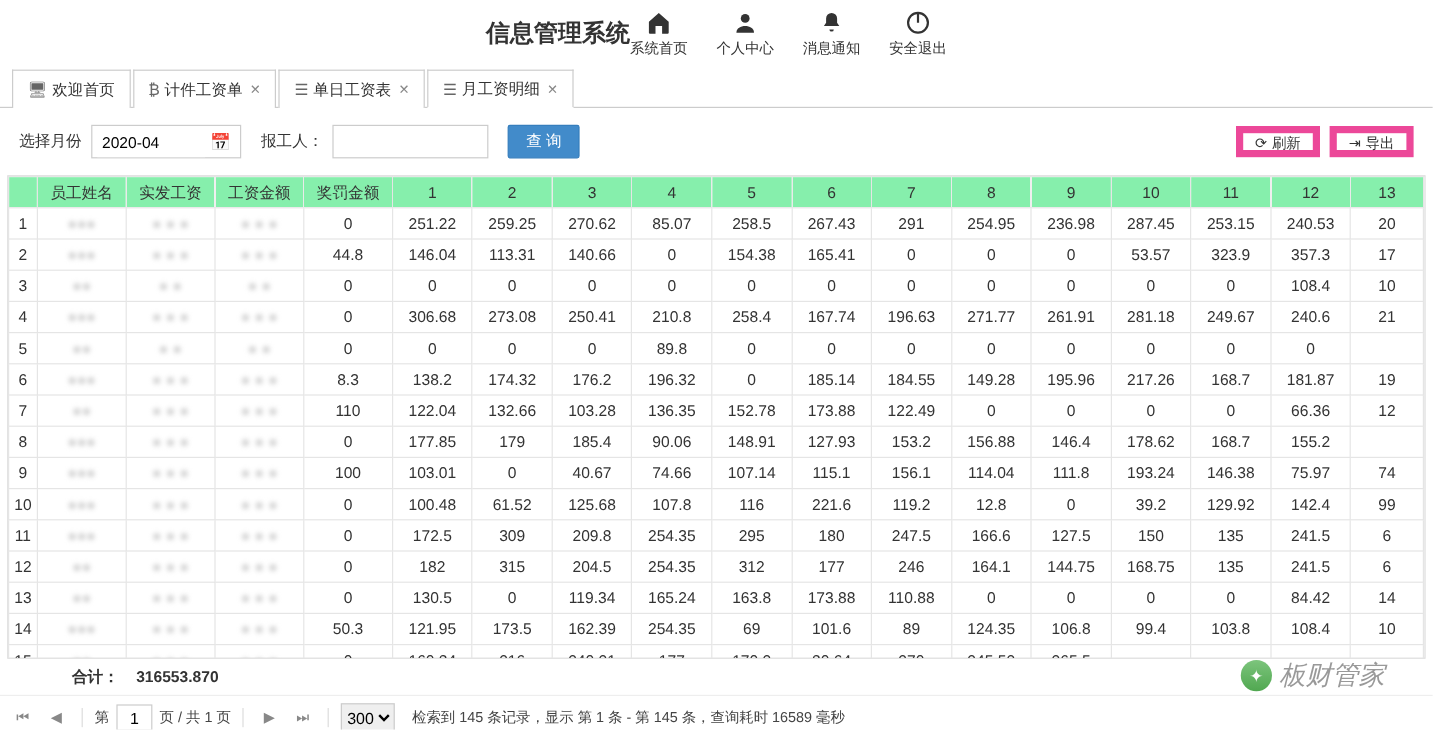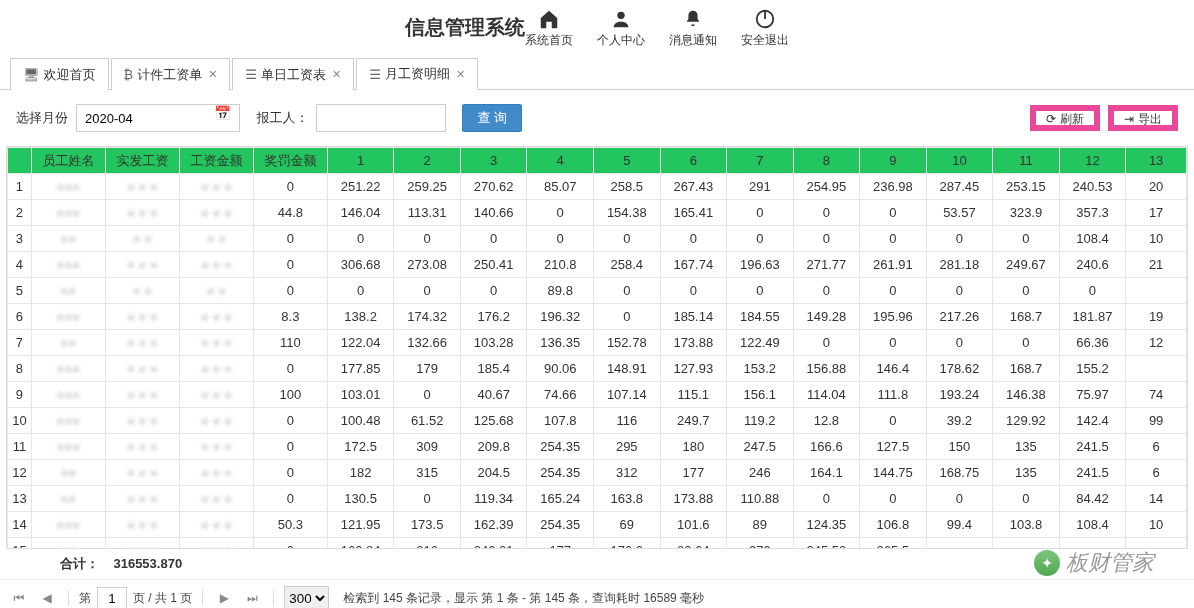--- a/index.html
+++ b/index.html
@@ -10,32 +10,32 @@
 .nav-item { display: flex; flex-direction: column; align-items: center; gap: 2px; cursor: pointer; color: #333; }
 .nav-item svg { width: 22px; height: 22px; }
 .nav-item span { font-size: 12px; }
 .tabs { display: flex; border-bottom: 1px solid #ccc; margin-top: 8px; padding-left: 10px; }
 .tab { display: flex; align-items: center; gap: 4px; padding: 6px 12px; border: 1px solid #ccc; border-bottom: none; margin-right: 2px; background: #fff; cursor: pointer; font-size: 13px; position: relative; top: 1px; }
 .tab.active { background: #fff; border-bottom: 1px solid #fff; font-weight: 500; }
 .tab .close { color: #888; font-size: 11px; margin-left: 2px; }
 .tab-icon { font-size: 13px; color: #666; }
 .toolbar { display: flex; align-items: center; padding: 14px 16px; gap: 8px; }
 .toolbar label { font-size: 13px; }
-.input-box { display: flex; border: 1px solid #ccc; height: 28px; background: #fff; padding: 0 4px; gap: 39px; }
+.input-box { display: flex; align-items: center; border: 1px solid #ccc; height: 28px; background: #fff; padding: 0 4px; }
 .input-box input { border: none; outline: none; height: 26px; padding: 0 4px; font-size: 13px; width: 90px; }
 .input-box .cal-icon { color: #888; font-size: 14px; padding: 0 4px; }
 .name-input { width: 130px; height: 28px; border: 1px solid #ccc; padding: 0 6px; outline: none; }
 .btn { display: inline-flex; align-items: center; justify-content: center; height: 28px; padding: 0 14px; border: 1px solid #357ebd; background: #428bca; color: #ffffff; cursor: pointer; font-size: 13px; border-radius: 2px; }
 .btn-sm { height: 26px; padding: 0 10px; font-size: 12px; background: #fff; color: #333; border: 6px solid #ec4899; }
 .toolbar .spacer { flex: 1; }
 .grid-wrap { border: 1px solid #ddd; margin: 0 6px; height: 403px; display: flex; flex-direction: column; }
 .grid-scroll { flex: 1; overflow: auto; }
 table { border-collapse: collapse; table-layout: fixed; }
 th, td { border: 1px solid #e5e5e5; text-align: center; font-size: 13px; height: 26px; white-space: nowrap; overflow: hidden; padding: 0 4px; }
-th { background: #22c55e; font-weight: normal; position: sticky; top: 0; }
+th { background: #86efac; font-weight: normal; position: sticky; top: 0; }
 th.rownum, td.rownum { width: 24px; }
 .col-name { width: 78px; }
 .col-wage { width: 78px; }
 .col-bonus { width: 78px; }
 .col-day { width: 72px; }
 .blur { color: #ccc; filter: blur(2px); }
 .summary { padding: 6px 60px; font-size: 13px; font-weight: bold; }
 .pager { display: flex; align-items: center; gap: 6px; padding: 6px 8px; border-top: 1px solid #eee; font-size: 12px; color: #444; }
 .pager .pbtn { width: 22px; height: 22px; display: inline-flex; align-items: center; justify-content: center; cursor: pointer; color: #888; }
 .pager input.page { width: 30px; height: 22px; border: 1px solid #ccc; text-align: center; }
@@ -325,21 +325,21 @@
             <td class="rownum">10</td>
             <td class="col-name blur">●●●</td>
             <td class="col-wage blur">● ● ●</td>
             <td class="col-wage blur">● ● ●</td>
             <td class="col-bonus">0</td>
             <td class="col-day">100.48</td>
             <td class="col-day">61.52</td>
             <td class="col-day">125.68</td>
             <td class="col-day">107.8</td>
             <td class="col-day">116</td>
-            <td class="col-day">249.7</td>
+            <td class="col-day">221.6</td>
             <td class="col-day">119.2</td>
             <td class="col-day">12.8</td>
             <td class="col-day">0</td>
             <td class="col-day">39.2</td>
             <td class="col-day">129.92</td>
             <td class="col-day">142.4</td>
             <td class="col-day">99</td>
           </tr>
           <tr>
             <td class="rownum">11</td>

